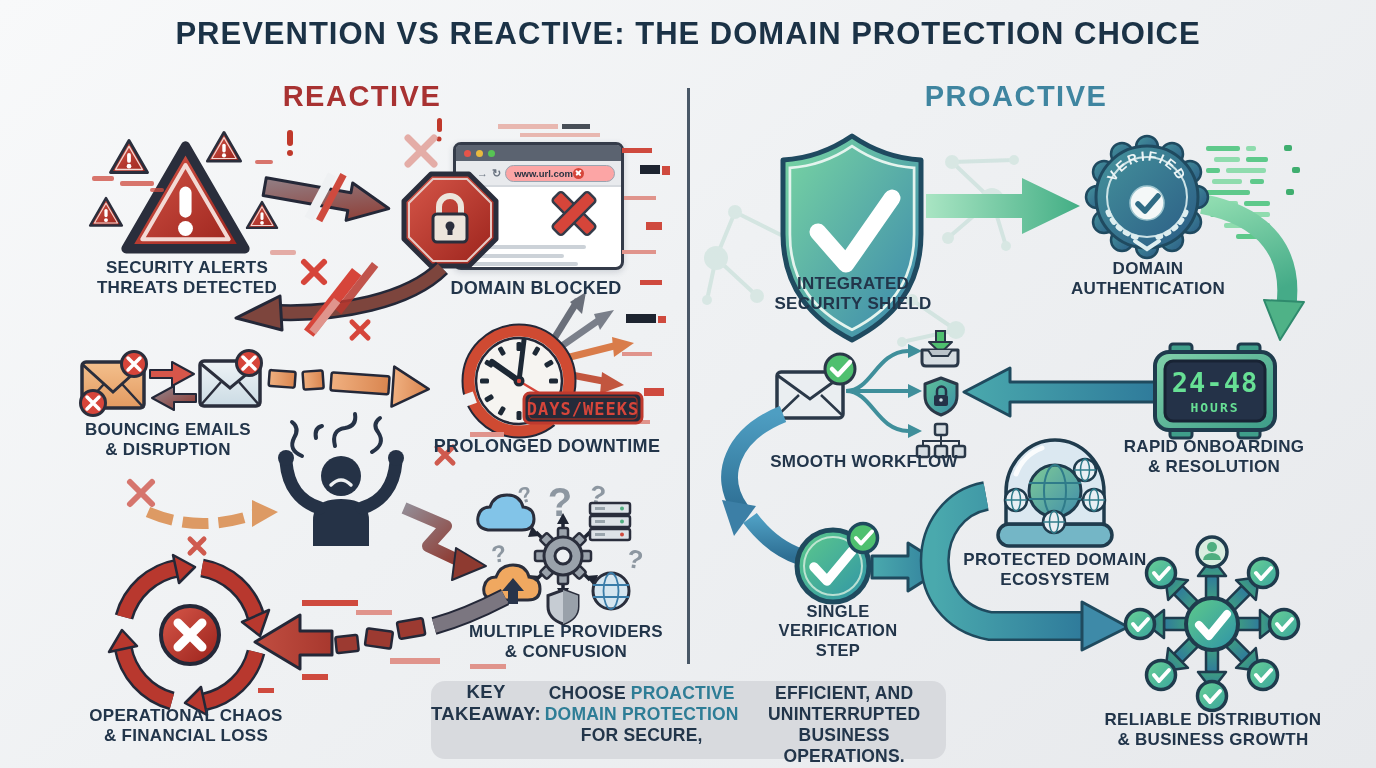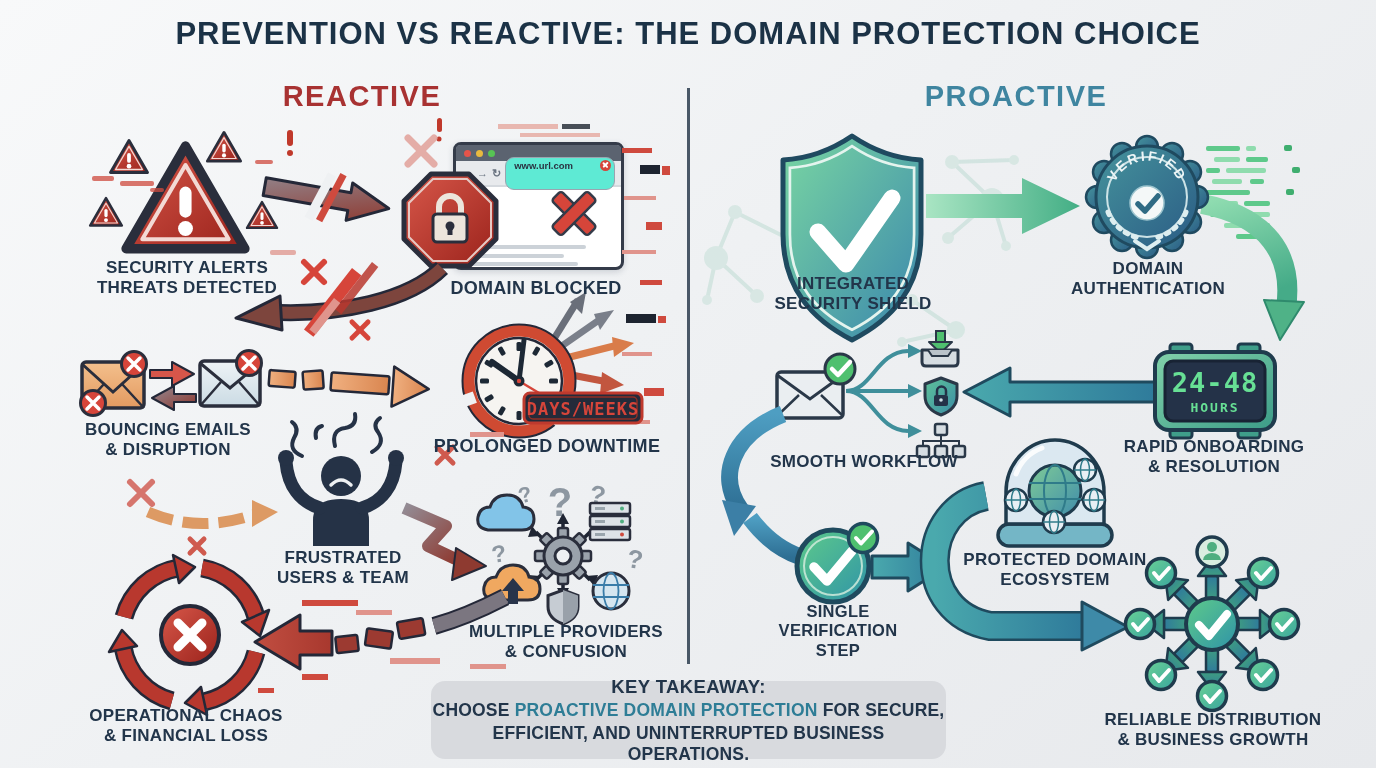--- a/index.html
+++ b/index.html
@@ -20,36 +20,36 @@
   .lbl-lg{font-size:18px;text-align:right;}
   .lbl-sm{font-size:16.5px;}
   
   .browser{position:absolute;left:453px;top:142px;width:165px;height:122px;
     border:3px solid #343b49;border-radius:8px;background:#fff;z-index:1;
     box-shadow:0 2px 6px rgba(40,50,70,.18);}
   .b-bar{height:16px;background:#5b6370;border-radius:4px 4px 0 0;display:flex;align-items:center;gap:5px;padding:0 8px;}
   .dot{width:7px;height:7px;border-radius:50%;}
   .b-addr{height:24px;background:#e8eaed;display:flex;align-items:center;padding:0 6px;gap:4px;border-bottom:2px solid #d5d9de;}
   .b-nav{font-size:11px;color:#6a7380;font-weight:bold;line-height:1;}
-  .b-url{flex:1;height:15px;background:#5eead4;border:1.5px solid #9aa4b0;border-radius:9px;
-    display:flex;align-items:center;justify-content:space-between;padding:0 3px 16px 8px;
+  .b-url{flex:1;height:15px;background:#fca5a5;border:1.5px solid #9aa4b0;border-radius:9px;
+    display:flex;align-items:center;padding:0 3px 0 8px;
     font-size:9.5px;font-weight:bold;color:#2a3342;}
   .b-x{width:11px;height:11px;border-radius:50%;background:#d6453a;position:relative;flex:none;}
   .b-x::before,.b-x::after{content:"";position:absolute;left:2.2px;right:2.2px;top:4.8px;height:1.6px;background:#fff;border-radius:1px;}
   .b-x::before{transform:rotate(45deg);} .b-x::after{transform:rotate(-45deg);}
   .b-content{position:relative;height:79px;}
   .bigx{position:absolute;left:94px;top:2px;width:48px;height:48px;}
   .bigx::before,.bigx::after{content:"";position:absolute;top:19px;left:0;width:48px;height:11px;
     background:#d6453a;border-radius:2px;box-shadow:0 0 0 2.5px #343b49;}
   .bigx::before{transform:rotate(45deg);} .bigx::after{transform:rotate(-45deg);}
   .cline{position:absolute;left:12px;height:4px;background:#ccd2d8;border-radius:2px;}
   .art{position:absolute;inset:0;z-index:2;pointer-events:none;}
   
   .takeaway{position:absolute;left:431px;top:681px;width:515px;height:78px;background:#d8dade;
-    border-radius:14px;z-index:3;display:flex;flex-direction:column;justify-content:center;
+    border-radius:14px;z-index:3;display:flex;flex-direction:row;justify-content:center;
     text-align:center;color:#22354a;font-weight:bold;}
   .tk-h{font-size:18.5px;letter-spacing:.4px;}
   .tk-l{font-size:17.5px;letter-spacing:.2px;margin-top:2px;text-align:center;}
   .tk-hl{color:#2e7d96;}
 </style>
 </head>
 <body>
 
 <div class="canvas">
 
@@ -747,24 +747,20 @@
   <div class="lbl" style="left:187px;top:258px">
     <span>SECURITY ALERTS</span>
     <span>THREATS DETECTED</span>
   </div>
   <div class="lbl lbl-lg" style="left:536px;top:278px">DOMAIN BLOCKED</div>
   <div class="lbl" style="left:168px;top:420px">
     <span>BOUNCING EMAILS</span>
     <span>&amp; DISRUPTION</span>
   </div>
   <div class="lbl lbl-lg" style="left:547px;top:436px">PROLONGED DOWNTIME</div>
-  <div class="lbl" style="left:343px;top:548px">
-    <span>FRUSTRATED</span>
-    <span>USERS &amp; TEAM</span>
-  </div>
   <div class="lbl" style="left:566px;top:622px">
     <span>MULTIPLE PROVIDERS</span>
     <span>&amp; CONFUSION</span>
   </div>
   <div class="lbl" style="left:186px;top:706px">
     <span>OPERATIONAL CHAOS</span>
     <span>&amp; FINANCIAL LOSS</span>
   </div>
 
   <div class="lbl" style="left:853px;top:274px">

